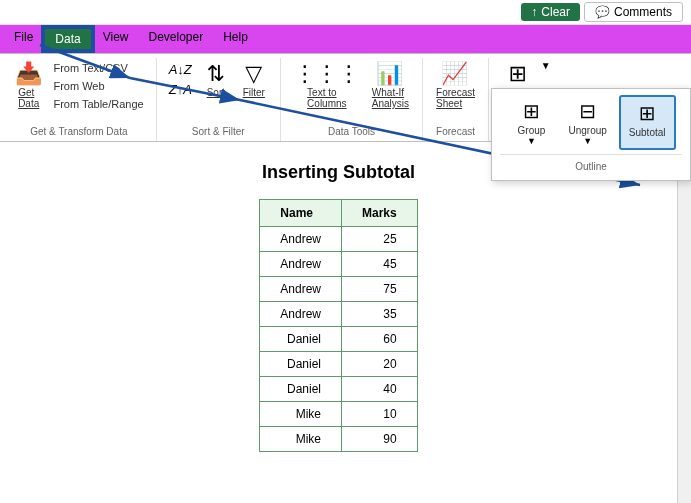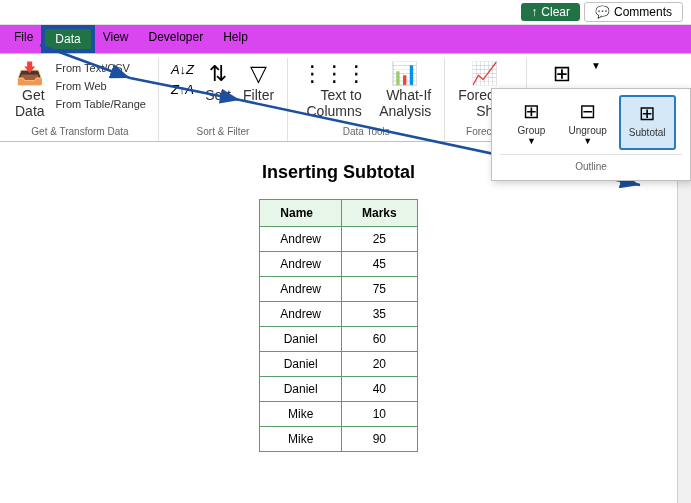--- a/index.html
+++ b/index.html
@@ -6,21 +6,21 @@
     body { font-family: 'Segoe UI', Arial, sans-serif; font-size: 12px; background: #fff; width: 691px; height: 503px; overflow: hidden; position: relative; }
 
     .ribbon-body { display: flex; align-items: stretch; padding: 4px 2px 0; border-bottom: 1px solid #c0c0c0; background: #fff; min-height: 88px; }
     .ribbon-group { display: flex; flex-direction: column; align-items: center; padding: 2px 8px; border-right: 1px solid #e0e0e0; position: relative; }
     .ribbon-group:last-child { border-right: none; }
     .ribbon-group-label { font-size: 10px; color: #666; margin-top: auto; padding-top: 4px; padding-bottom: 2px; }
     .ribbon-group-content { display: flex; align-items: flex-start; gap: 2px; flex: 1; }
 
     .ribbon-btn { display: flex; flex-direction: column; align-items: center; justify-content: center; padding: 3px 5px; cursor: pointer; border-radius: 3px; min-width: 36px; }
     .ribbon-btn .btn-icon { font-size: 22px; line-height: 1; }
-    .ribbon-btn .btn-label { font-size: 14px; color: #333; text-align: right; margin-top: 2px; }
+    .ribbon-btn .btn-label { font-size: 10px; color: #333; text-align: left; margin-top: 2px; text-decoration: underline; }
 
     .ribbon-btn-small { display: flex; align-items: center; gap: 3px; padding: 2px 4px; cursor: pointer; border-radius: 2px; }
     .ribbon-btn-small .btn-label-sm { font-size: 11px; color: #333; }
 
     
     .outline-popup { position: absolute; top: 88px; right: 0; background: #fff; border: 1px solid #c0c0c0; box-shadow: 2px 2px 8px rgba(0,0,0,0.2); z-index: 100; padding: 6px; width: 200px; }
     .outline-popup-row { display: flex; gap: 4px; justify-content: center; }
     .outline-popup-btn { display: flex; flex-direction: column; align-items: center; padding: 4px 8px; cursor: pointer; border-radius: 3px; min-width: 50px; }
     .outline-popup-btn.active-btn { background: #d5e8f7; border: 2px solid #2a7abf; }
     .outline-popup-btn .btn-icon { font-size: 20px; }
@@ -31,21 +31,21 @@
     
     .main-content { display: flex; height: calc(503px - 110px); background: #f5f5f5; }
     .sheet-area { flex: 1; background: #fff; padding: 20px 30px; overflow: auto; position: relative; }
     .scrollbar-v { width: 14px; background: #f0f0f0; border-left: 1px solid #d0d0d0; }
 
     .page-title { font-size: 18px; font-weight: bold; text-align: center; margin-bottom: 16px; color: #000; }
 
     
     .data-table { border-collapse: collapse; margin: 0 auto; }
     .data-table th { background: #e8f5e9; border: 1px solid #5d9b6b; padding: 6px 20px; font-weight: bold; text-align: left; color: #000; }
-    .data-table td { border: 1px solid #5d9b6b; padding: 5px 20px; text-align: center; color: #000; background: #fff; }
+    .data-table td { border: 1px solid #5d9b6b; padding: 5px 20px; text-align: right; color: #000; background: #fff; }
 
     
     .data-tab-box { outline: 2px solid #1c4fa0; }
 
     
     .menu-bar { display: flex; background: #d946ef; border-bottom: 1px solid #c0c0c0; padding: 2px 4px; }
     .menu-item { padding: 3px 10px; font-size: 12px; cursor: pointer; }
     .menu-item.active-menu { background: #217346; color: #fff; border: 2px solid #1c4fa0; }
 
     .share-btn { margin-left: auto; display: flex; align-items: center; gap: 4px; padding: 2px 10px; background: #217346; color: #fff; border-radius: 3px; cursor: pointer; font-size: 12px; margin-right: 4px; }

